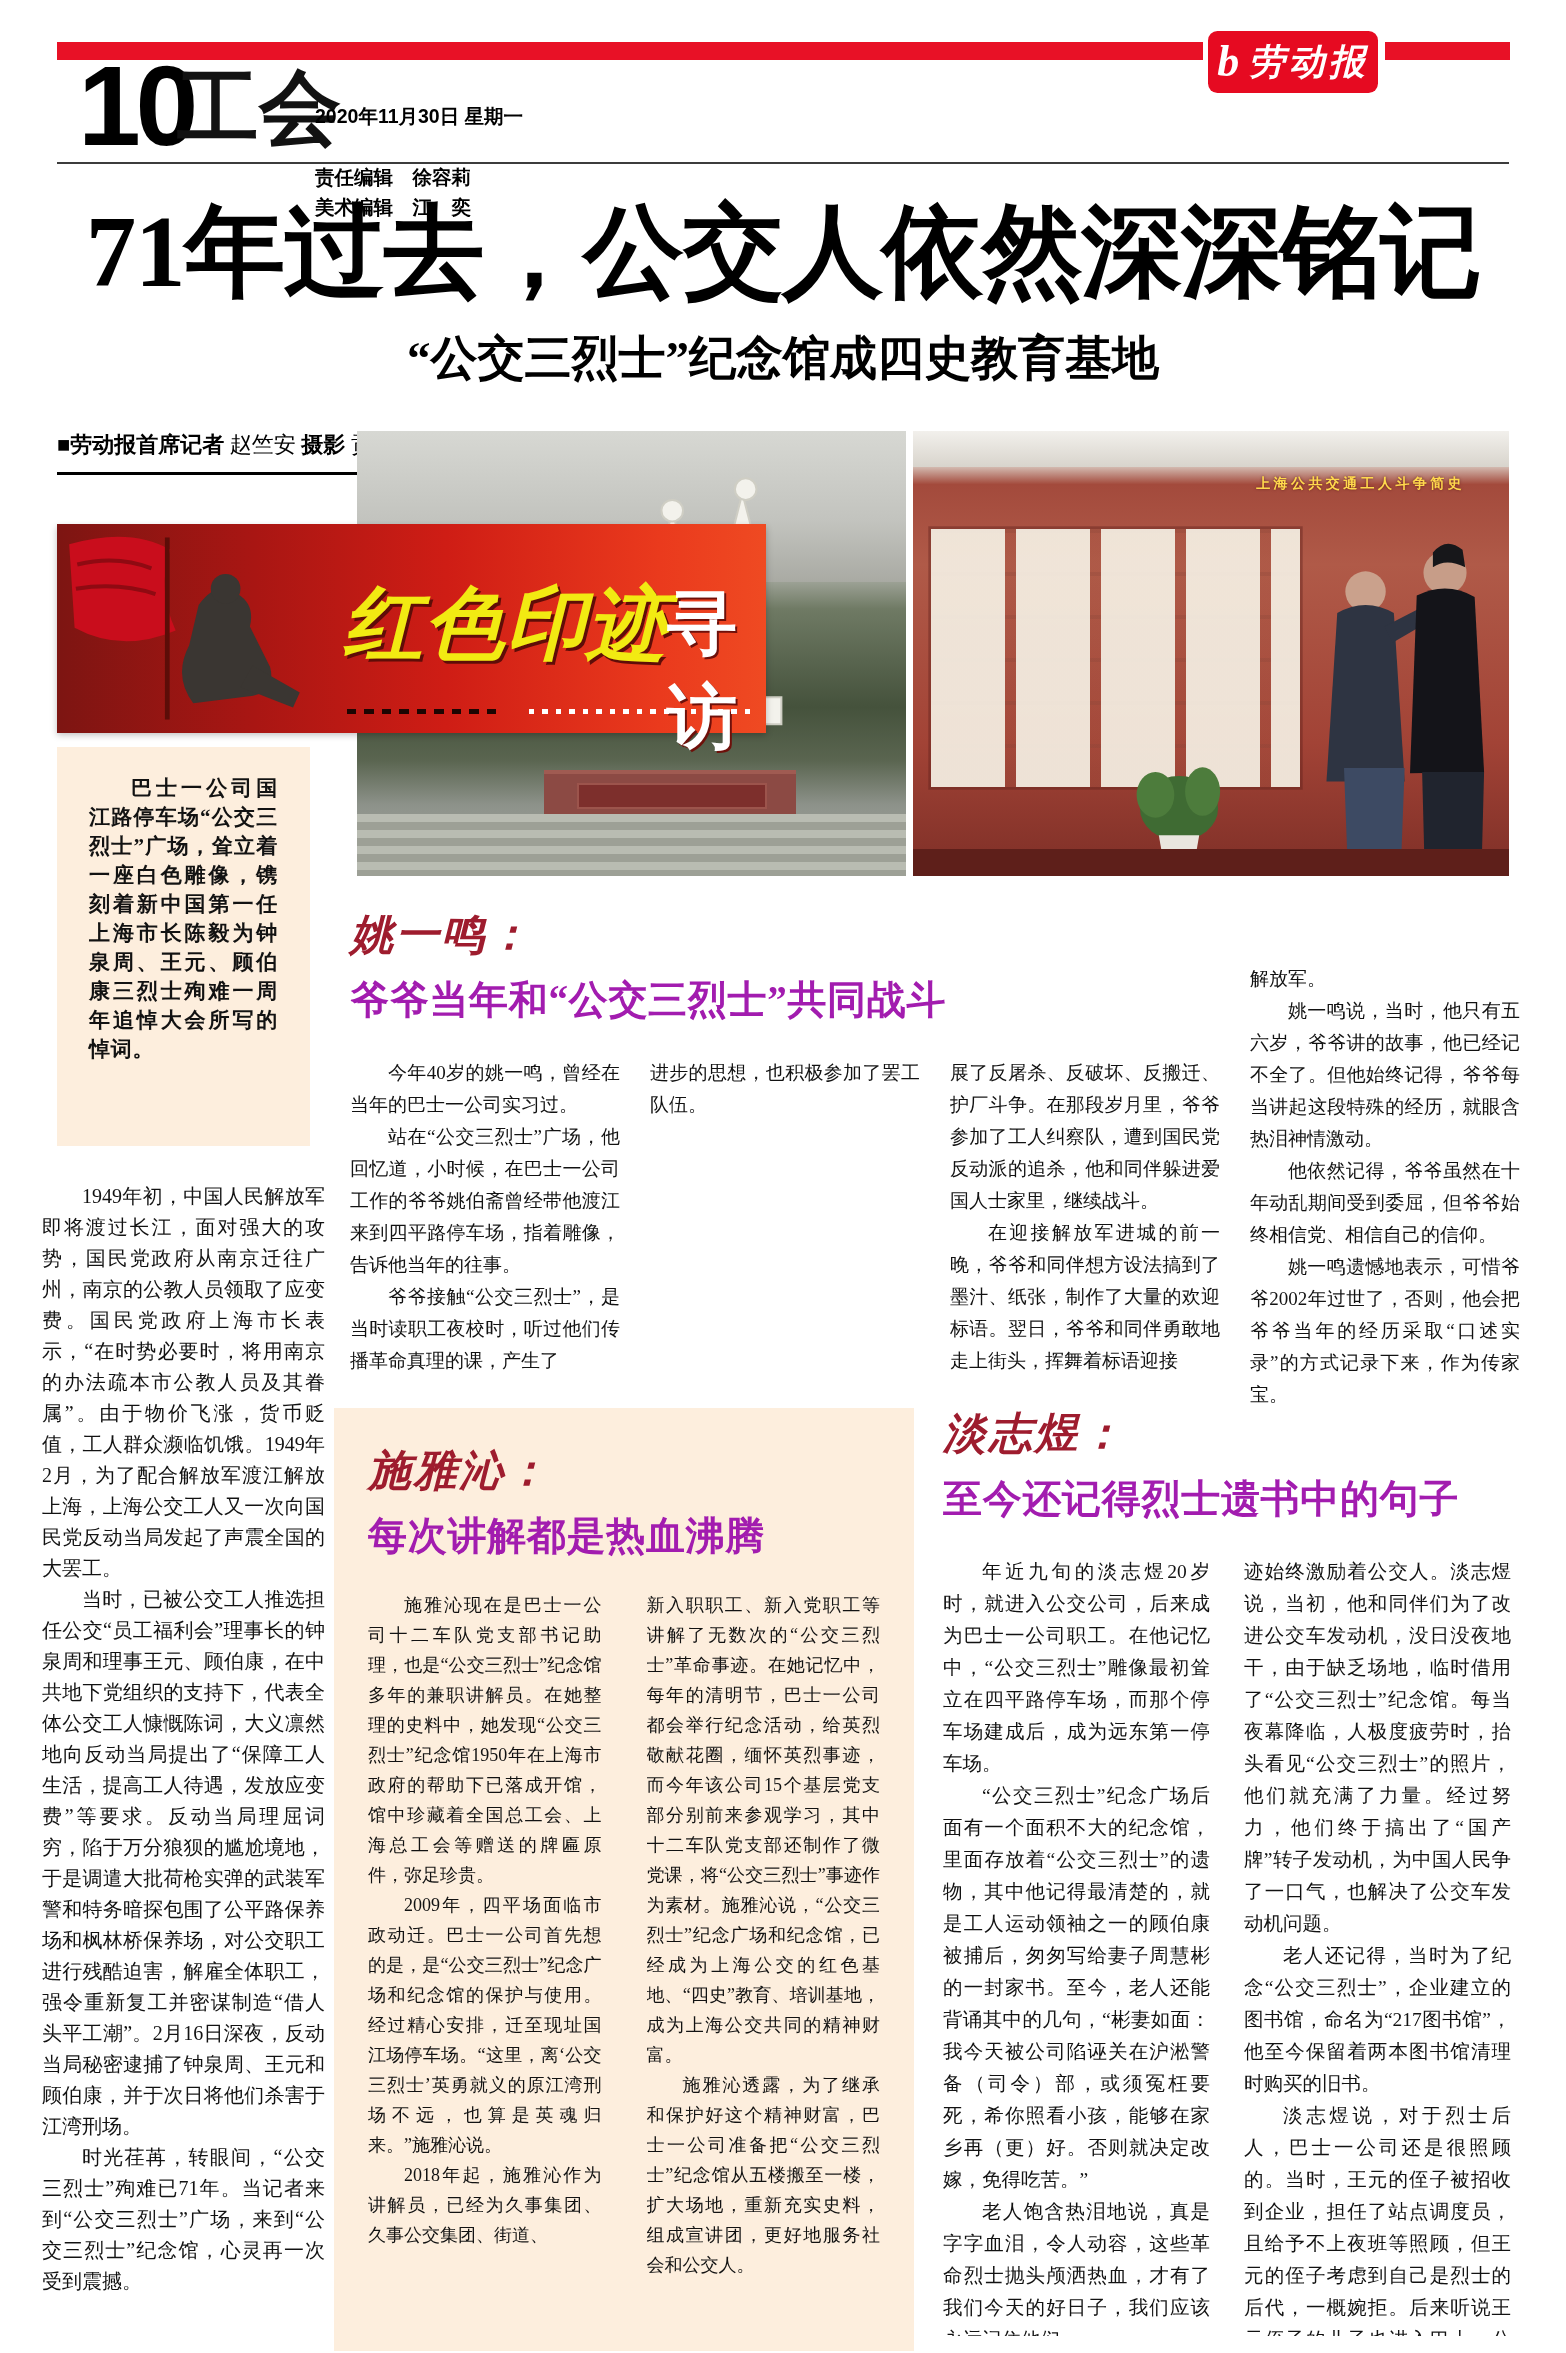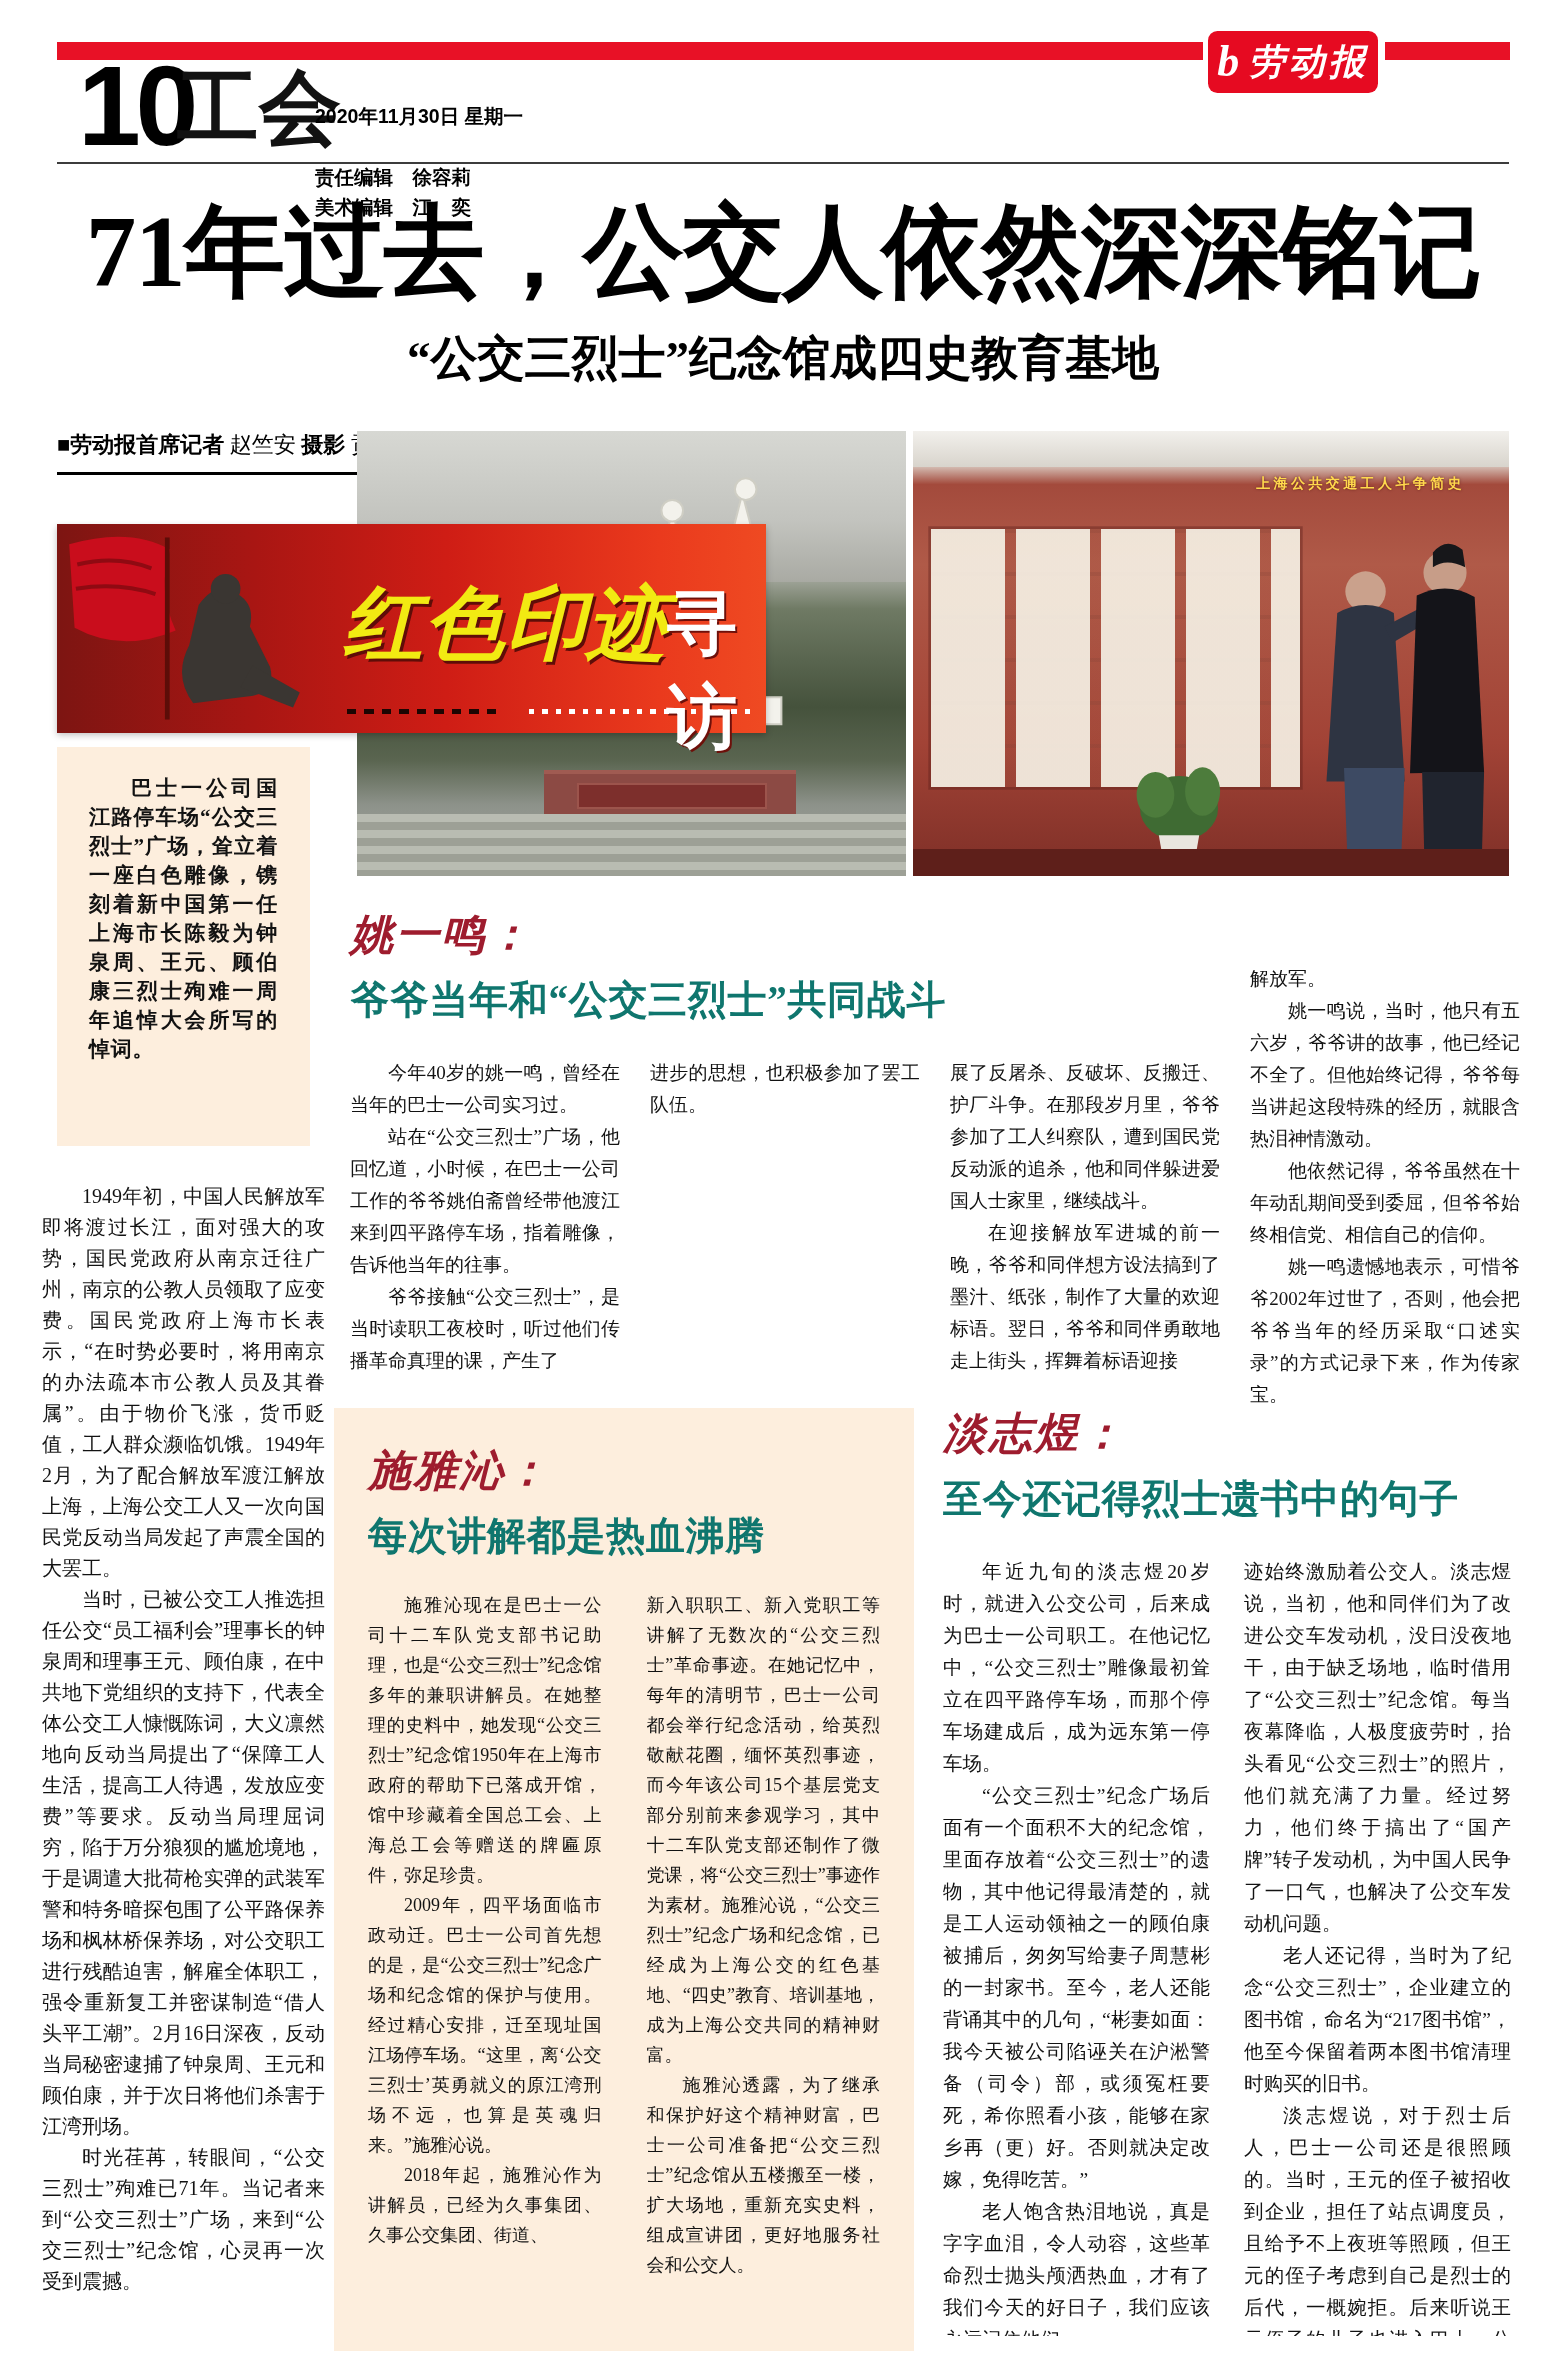--- a/index.html
+++ b/index.html
@@ -77,21 +77,21 @@
   .caption-box .para{font-size:21px;line-height:29px;font-weight:600;text-align:justify;margin:0;
     text-indent:2em;letter-spacing:0.7px}
 
   
   .para{margin:0;text-indent:2em;text-align:justify}
   .cont .para:first-child{text-indent:0}
   .left-col{position:absolute;left:42px;top:1181px;width:283px;height:1132px;overflow:hidden;
     font-size:20px;line-height:31px}
 
   .sec-name{font:italic 900 43px "Liberation Serif",serif;color:#9e1c2e;letter-spacing:2.7px}
-  .sec-title{font-size:39px;font-weight:900;color:#0f766e;margin-top:9.4px;letter-spacing:0.7px}
+  .sec-title{font-size:39px;font-weight:900;color:#a21caf;margin-top:9.4px;letter-spacing:0.7px}
 
   .sec-yao{position:absolute;left:350px;top:906px;width:1176px}
   .cols-yao{display:flex;gap:30px;margin-top:30px;align-items:flex-start}
   .cols-yao .col{width:270px;height:345px;overflow:hidden;font-size:19px;line-height:32px}
   .cols-yao .col.c4{margin-top:-94px;height:465px}
 
   .sec-shi{position:absolute;left:334px;top:1408px;width:580px;height:943px;
     box-sizing:border-box;padding:34px 34px 24px}
   .cols-shi{display:flex;gap:45px;margin-top:27px}
   .cols-shi .col{width:243px;height:733px;overflow:hidden;font-size:18px;line-height:30px}

